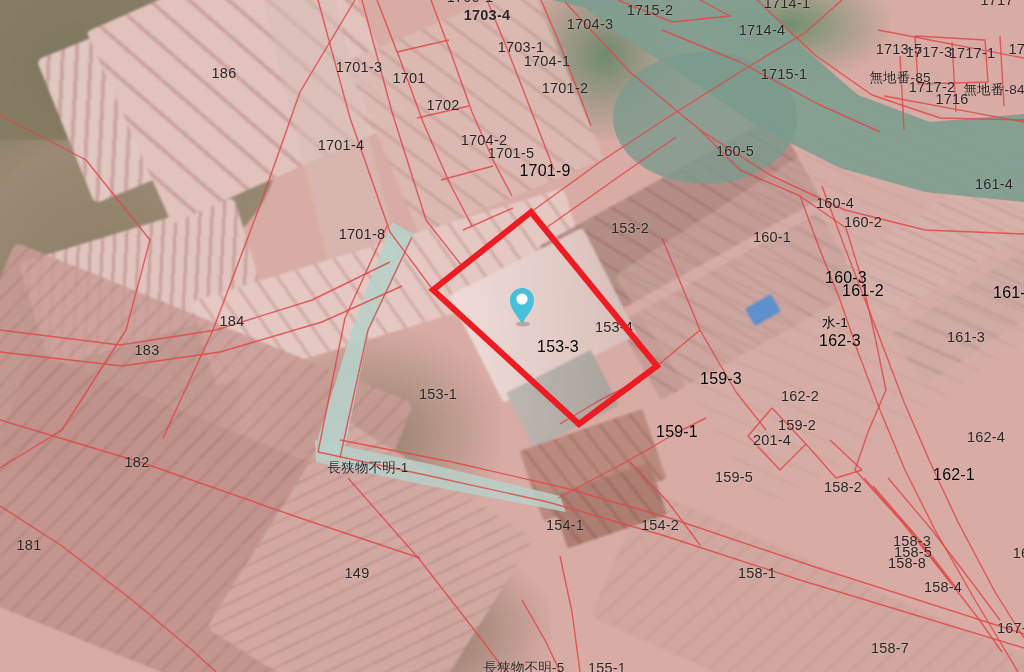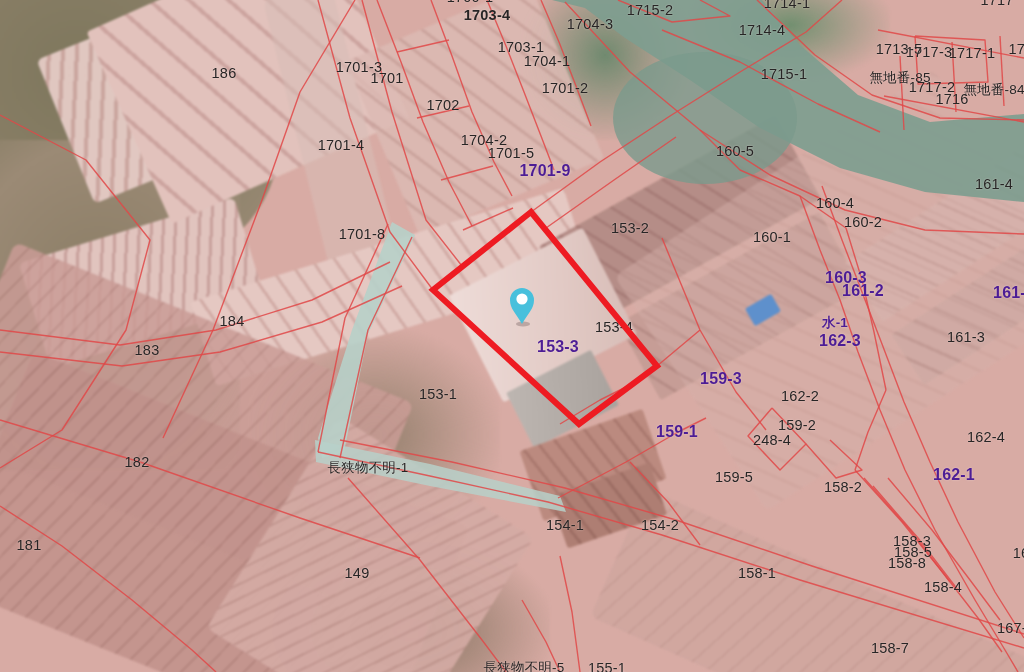--- a/index.html
+++ b/index.html
@@ -51,21 +51,21 @@
       background:repeating-linear-gradient(114deg,#cda49c 0 14px,#bd938b 14px 16px);opacity:.6;border-radius:8px;}
   .f5{left:660px;top:150px;width:380px;height:280px;transform:rotate(-33deg);
       background:repeating-linear-gradient(57deg,#d6b0a9 0 15px,#caa29b 15px 18px);opacity:.45;border-radius:8px;}
   .road1{left:300px;top:-20px;width:70px;height:330px;transform:rotate(-14deg);background:#d9beb6;opacity:.55;}
   
   #lines,#marks{position:absolute;left:0;top:0;}
   .labels{position:absolute;inset:0;pointer-events:none;}
   .lbl{position:absolute;transform:translate(-50%,-50%);white-space:nowrap;
        color:#272525;font-size:14.5px;letter-spacing:.2px;
        text-shadow:0 0 2px rgba(255,240,238,.5);}
-  .lbl.b{font-weight:bold;font-size:16px;color:#4c1d95;}
+  .lbl.b{font-weight:normal;font-size:16px;color:#000000;}
   .lbl.cjk{font-size:13.5px;}
 </style>
 </head>
 <body>
 
 <div class="stage">
 
   <div class="photo">
     <div class="pa veg1"></div>
       <div class="pa veg2"></div>
@@ -153,21 +153,21 @@
       <polyline points="560,424 600,400 640,380 657,366" fill="none" stroke="#e04848" stroke-width="1.4" opacity="0.85" stroke-linejoin="round"></polyline>
     </svg>
 
   <div class="labels" id="labels">
       <div class="lbl" style="left: 470px; top: -3px;">1700-1</div>
       <div class="lbl" style="left: 487px; top: 15px; font-weight: bold;">1703-4</div>
       <div class="lbl" style="left: 590px; top: 24px;">1704-3</div>
       <div class="lbl" style="left: 521px; top: 47px;">1703-1</div>
       <div class="lbl" style="left: 547px; top: 61px;">1704-1</div>
       <div class="lbl" style="left: 565px; top: 88px;">1701-2</div>
-      <div class="lbl" style="left: 387px; top: 78px;">1701</div>
+      <div class="lbl" style="left: 409px; top: 78px;">1701</div>
       <div class="lbl" style="left: 443px; top: 105px;">1702</div>
       <div class="lbl" style="left: 359px; top: 67px;">1701-3</div>
       <div class="lbl" style="left: 341px; top: 145px;">1701-4</div>
       <div class="lbl" style="left: 484px; top: 140px;">1704-2</div>
       <div class="lbl" style="left: 511px; top: 153px;">1701-5</div>
       <div class="lbl b" style="left: 545px; top: 171px;">1701-9</div>
       <div class="lbl" style="left: 362px; top: 234px;">1701-8</div>
       <div class="lbl" style="left: 224px; top: 73px;">186</div>
       <div class="lbl" style="left: 650px; top: 10px;">1715-2</div>
       <div class="lbl" style="left: 762px; top: 10px; margin-top: 20px;">1714-4</div>
@@ -199,21 +199,21 @@
       <div class="lbl" style="left: 438px; top: 394px;">153-1</div>
       <div class="lbl" style="left: 232px; top: 321px;">184</div>
       <div class="lbl" style="left: 147px; top: 350px;">183</div>
       <div class="lbl" style="left: 137px; top: 462px;">182</div>
       <div class="lbl" style="left: 29px; top: 545px;">181</div>
       <div class="lbl" style="left: 357px; top: 573px;">149</div>
       <div class="lbl cjk" style="left: 368px; top: 468px;">長狭物不明-1</div>
       <div class="lbl b" style="left: 721px; top: 379px;">159-3</div>
       <div class="lbl" style="left: 800px; top: 396px;">162-2</div>
       <div class="lbl" style="left: 797px; top: 425px;">159-2</div>
-      <div class="lbl" style="left: 772px; top: 440px;">248-4</div>
+      <div class="lbl" style="left: 772px; top: 440px;">201-4</div>
       <div class="lbl b" style="left: 677px; top: 432px;">159-1</div>
       <div class="lbl" style="left: 734px; top: 477px;">159-5</div>
       <div class="lbl" style="left: 843px; top: 487px;">158-2</div>
       <div class="lbl b" style="left: 906px; top: 475px; margin-left: 48px;">162-1</div>
       <div class="lbl" style="left: 986px; top: 415px; margin-top: 22px;">162-4</div>
       <div class="lbl" style="left: 565px; top: 525px;">154-1</div>
       <div class="lbl" style="left: 660px; top: 525px;">154-2</div>
       <div class="lbl" style="left: 757px; top: 573px;">158-1</div>
       <div class="lbl" style="left: 912px; top: 541px;">158-3</div>
       <div class="lbl" style="left: 913px; top: 552px;">158-5</div>

